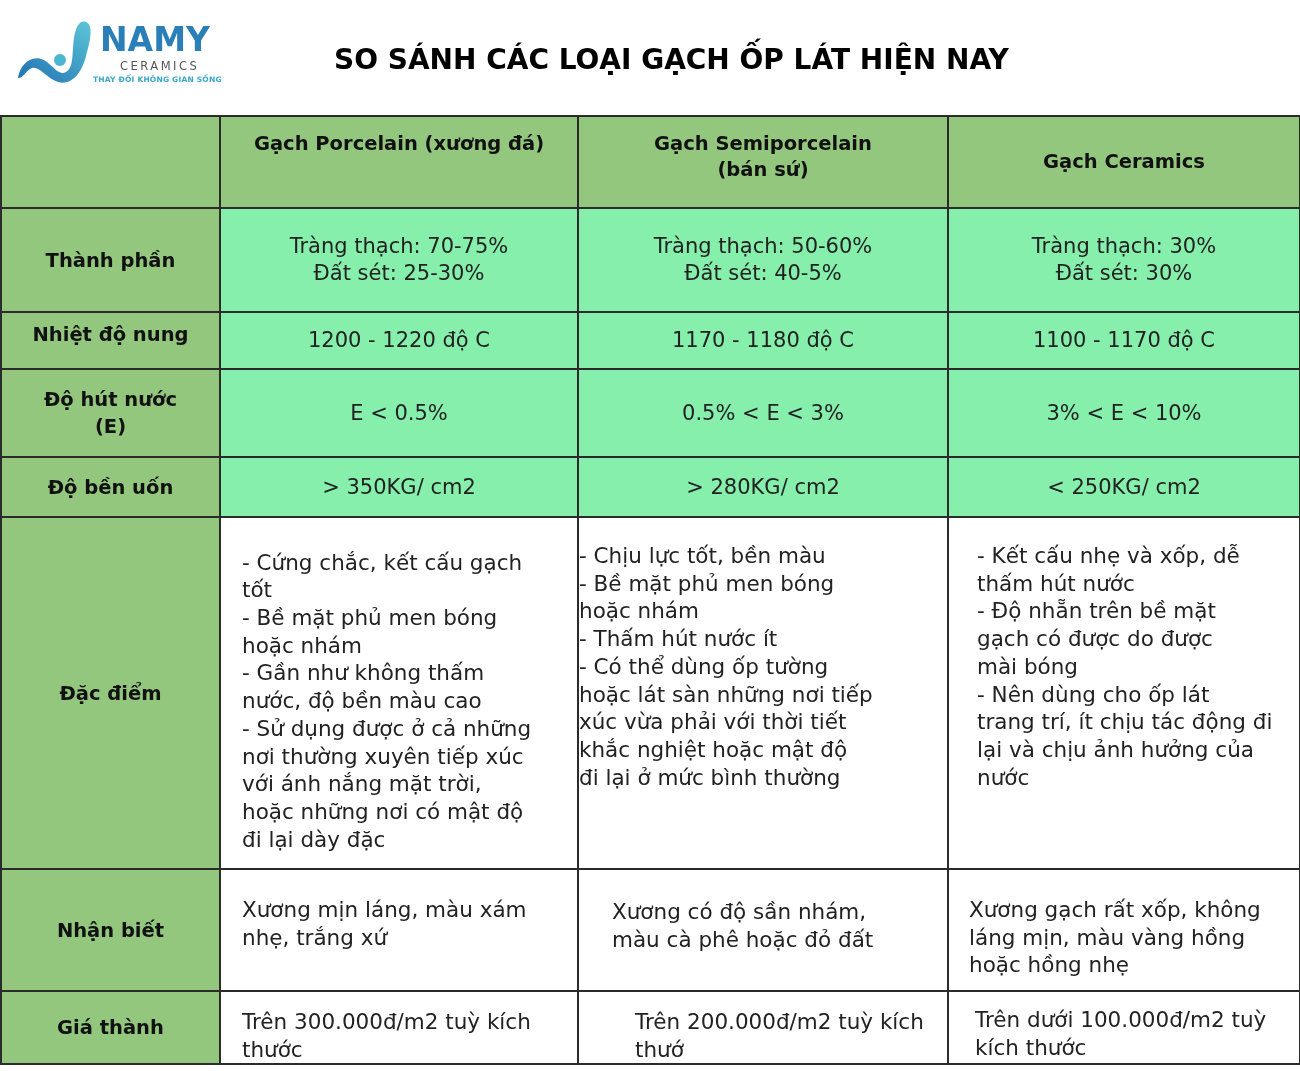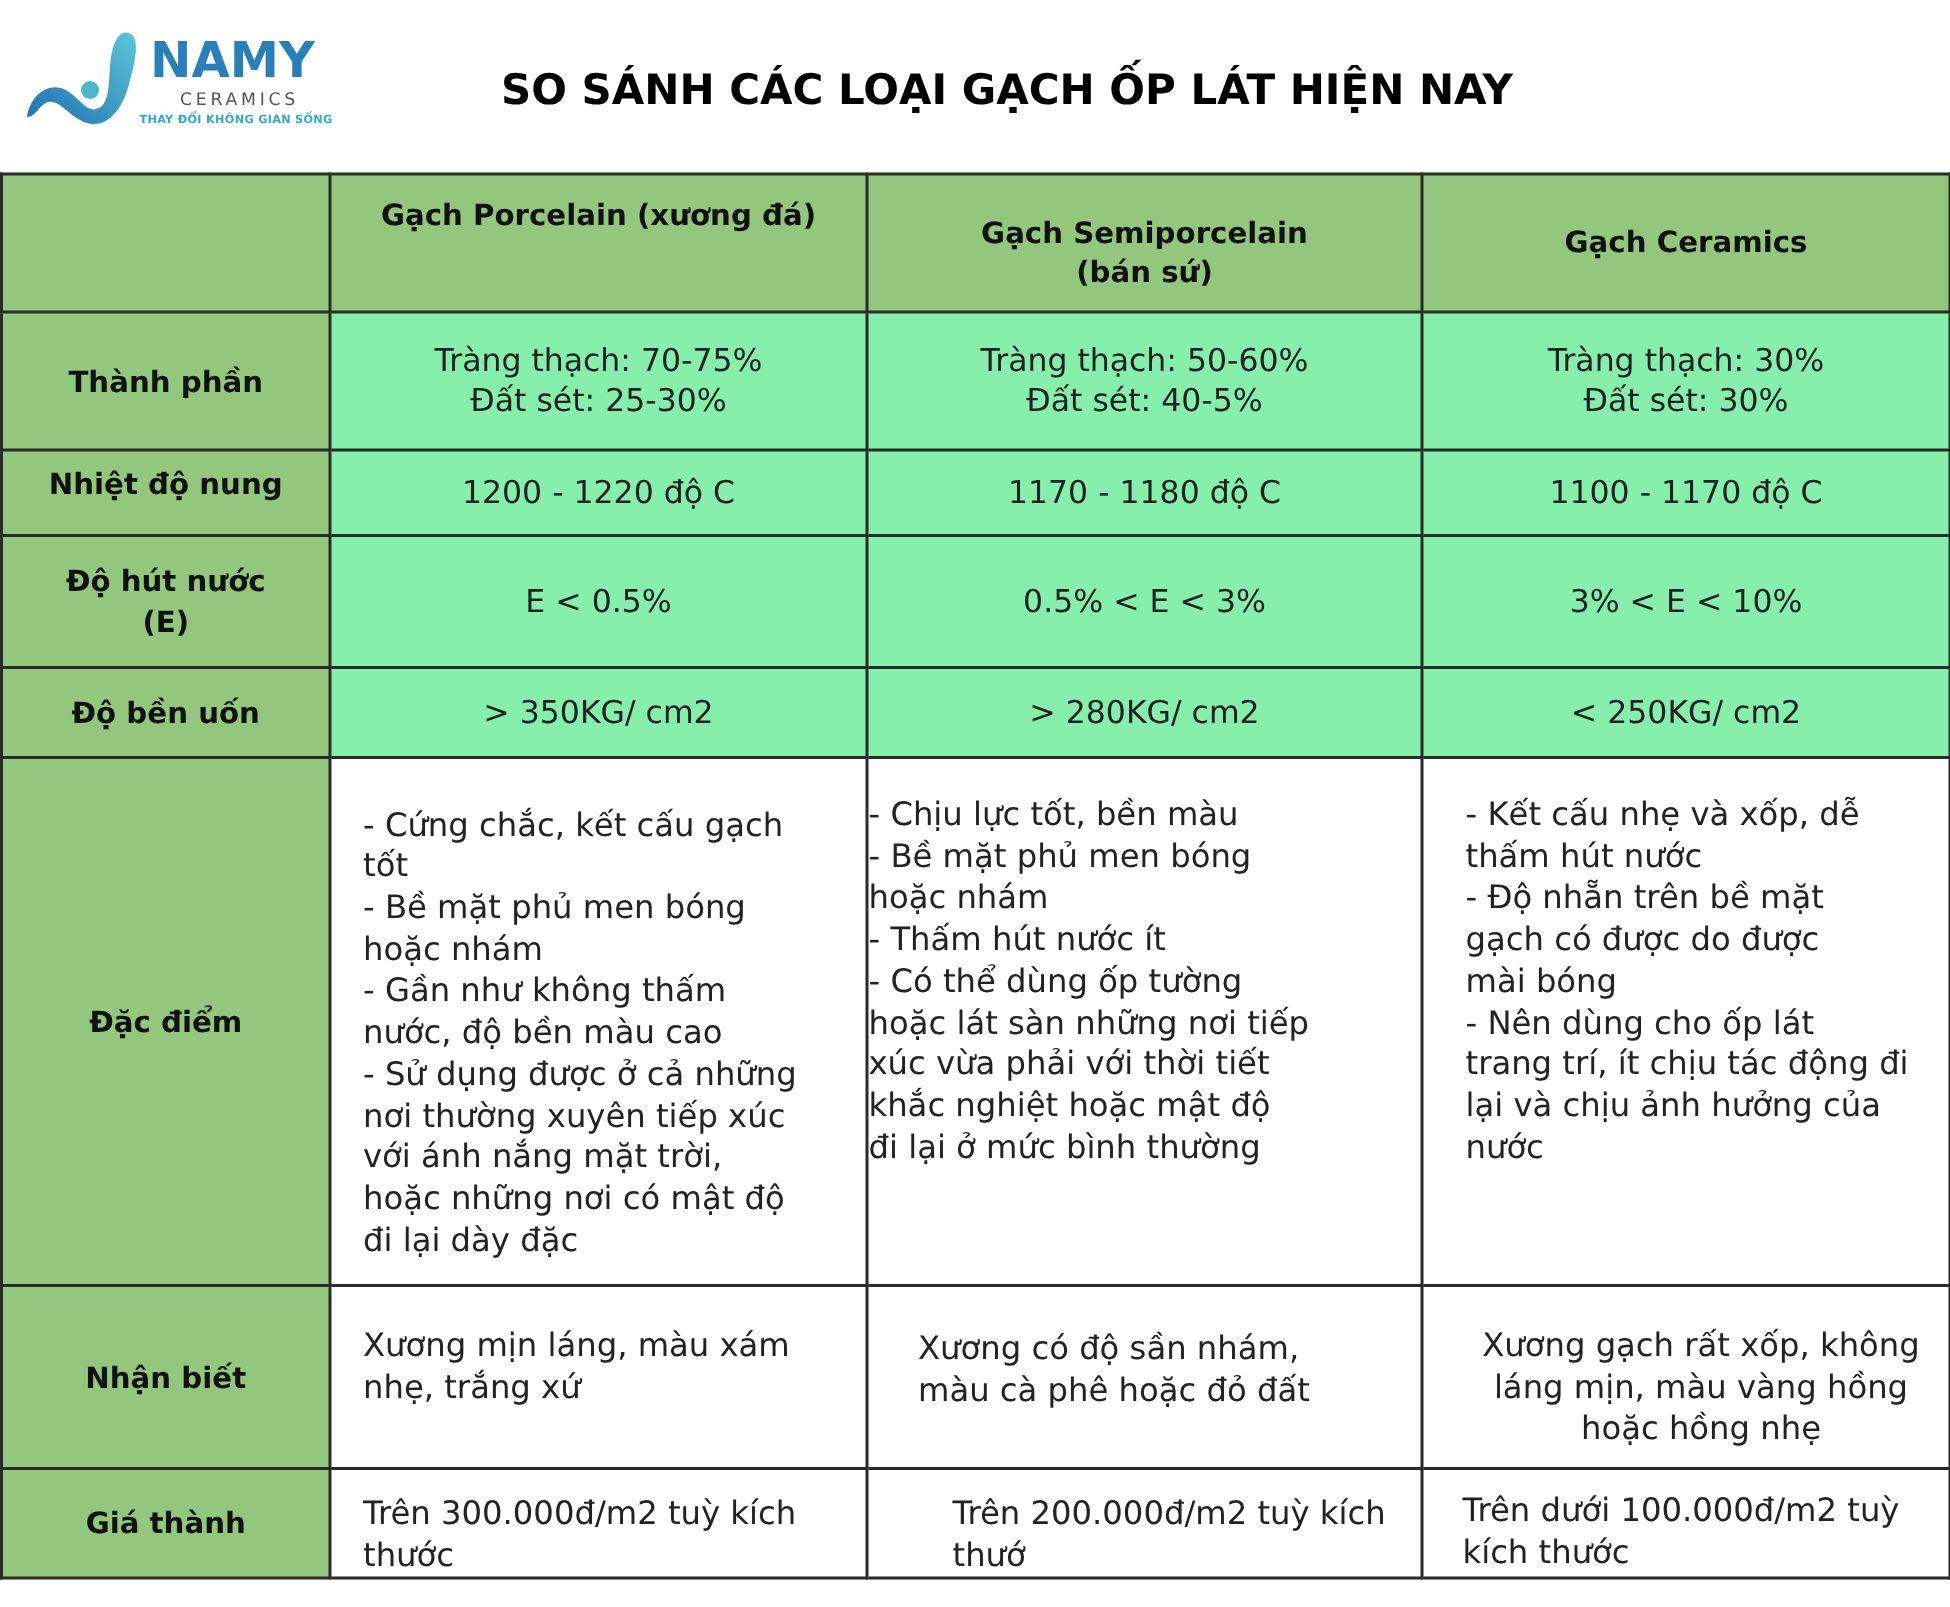--- a/index.html
+++ b/index.html
@@ -43,25 +43,25 @@
   <colgroup>
     <col style="width:219px">
     <col style="width:358px">
     <col style="width:370px">
     <col style="width:352px">
   </colgroup>
   <tbody>
       <tr style="height:92px">
     <td class="hcell pre"></td>
     <td class="hcell pre" style="vertical-align:top;padding-top:14px;">Gạch Porcelain (xương đá)</td>
-    <td class="hcell pre" style="vertical-align:top;padding-top:26px;">Gạch Semiporcelain
+    <td class="hcell pre" style="vertical-align:top;padding-top:14px;">Gạch Semiporcelain
 (bán sứ)</td>
     <td class="hcell pre">Gạch Ceramics</td>
   </tr>
-  <tr style="height:92px">
+  <tr style="height:104px">
     <td class="rlabel pre">Thành phần</td>
     <td class="vcell pre">Tràng thạch: 70-75%
 Đất sét: 25-30%</td>
     <td class="vcell pre">Tràng thạch: 50-60%
 Đất sét: 40-5%</td>
     <td class="vcell pre">Tràng thạch: 30%
 Đất sét: 30%</td>
   </tr>
   <tr style="height:57px">
     <td class="rlabel pre" style="vertical-align:top;padding-top:8px;">Nhiệt độ nung</td>
@@ -113,21 +113,21 @@
 trang trí, ít chịu tác động đi
 lại và chịu ảnh hưởng của
 nước</td>
   </tr>
   <tr style="height:122px">
     <td class="rlabel pre">Nhận biết</td>
     <td class="tcell pre" style="vertical-align:top;padding-left:21px;padding-top:26px;">Xương mịn láng, màu xám
 nhẹ, trắng xứ</td>
     <td class="tcell pre" style="vertical-align:top;padding-left:33px;padding-top:28px;">Xương có độ sần nhám,
 màu cà phê hoặc đỏ đất</td>
-    <td class="tcell pre" style="vertical-align:top;padding-left:20px;padding-top:26px;text-align:center;">Xương gạch rất xốp, không
+    <td class="tcell pre" style="vertical-align:top;padding-left:20px;padding-top:26px;">Xương gạch rất xốp, không
 láng mịn, màu vàng hồng
 hoặc hồng nhẹ</td>
   </tr>
   <tr style="height:72px">
     <td class="rlabel pre">Giá thành</td>
     <td class="tcell pre" style="vertical-align:top;padding-left:21px;padding-top:16px;">Trên 300.000đ/m2 tuỳ kích
 thước</td>
     <td class="tcell pre" style="vertical-align:top;padding-left:56px;padding-top:16px;">Trên 200.000đ/m2 tuỳ kích
 thướ</td>
     <td class="tcell pre" style="vertical-align:top;padding-left:26px;padding-top:14px;">Trên dưới 100.000đ/m2 tuỳ

